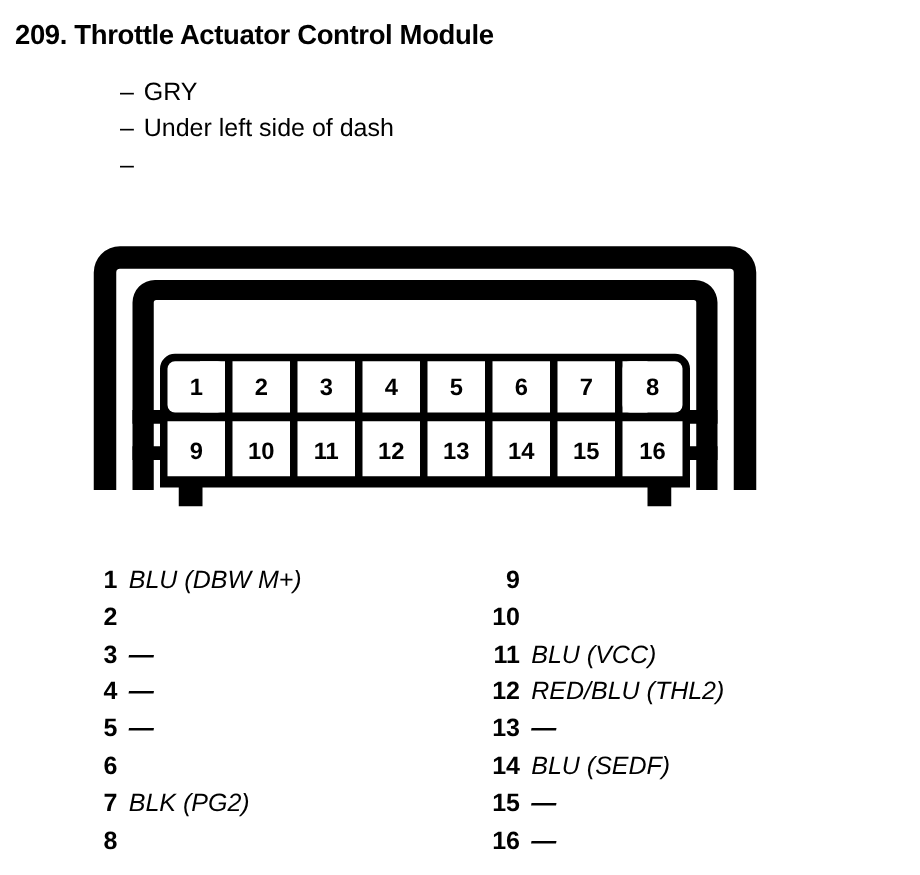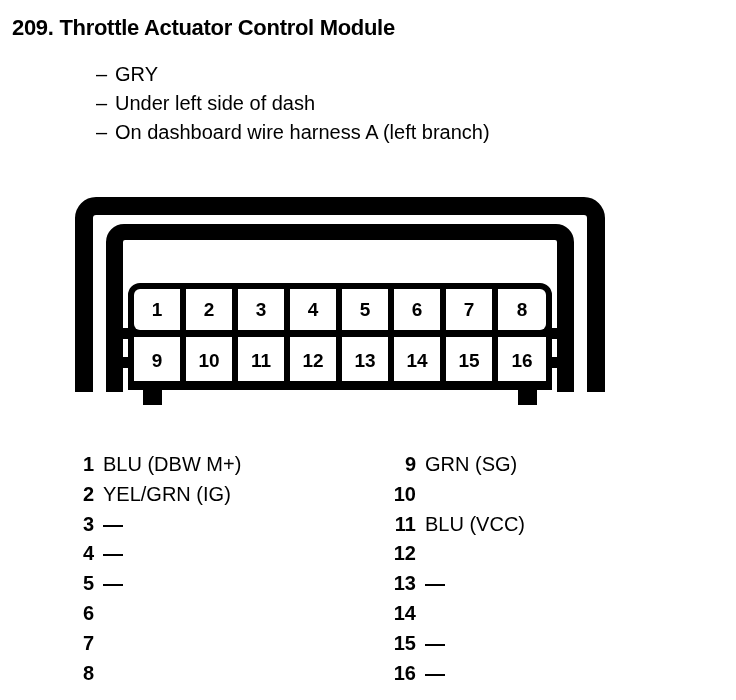--- a/index.html
+++ b/index.html
@@ -84,20 +84,21 @@
     white-space: nowrap;
   }
   .legend-num {
     width: 26px;
     flex: 0 0 26px;
     text-align: right;
     font-weight: bold;
   }
   .legend-label {
     padding-left: 9px;
+    font-style: italic;
   }
   .legend-label.empty-pin {
     font-weight: bold;
     letter-spacing: -1px;
   }
 </style>
 </head>
 <body>
 
 <div id="page-title">209.  Throttle Actuator Control Module</div>
@@ -106,21 +107,20 @@
   <div class="attr-row">
     <span class="attr-dash">–</span>
     <span class="attr-text">GRY</span>
   </div>
   <div class="attr-row">
     <span class="attr-dash">–</span>
     <span class="attr-text">Under left side of dash</span>
   </div>
   <div class="attr-row">
     <span class="attr-dash">–</span>
-    <span class="attr-text">On dashboard wire harness A (left branch)</span>
   </div>
 </div>
 
 <div id="connector">
   <svg width="560" height="235" viewBox="0 0 560 235" xmlns="http://www.w3.org/2000/svg">
 
     <path d="M 15 207
              L 15 33
              A 21 21 0 0 1 36 12
              L 524 12
@@ -220,66 +220,67 @@
 
 <div id="pin-legend">
 
   <div class="legend-col" id="legend-col-left">
     <div class="legend-row">
       <span class="legend-num">1</span>
       <span class="legend-label">BLU (DBW M+)</span>
     </div>
     <div class="legend-row">
       <span class="legend-num">2</span>
-      <span class="legend-label">YEL/GRN (IG)</span>
     </div>
     <div class="legend-row">
       <span class="legend-num">3</span>
       <span class="legend-label empty-pin">—</span>
     </div>
     <div class="legend-row">
       <span class="legend-num">4</span>
       <span class="legend-label empty-pin">—</span>
     </div>
     <div class="legend-row">
       <span class="legend-num">5</span>
       <span class="legend-label empty-pin">—</span>
     </div>
     <div class="legend-row">
       <span class="legend-num">6</span>
     </div>
     <div class="legend-row">
       <span class="legend-num">7</span>
+      <span class="legend-label">BLK (PG2)</span>
     </div>
     <div class="legend-row">
       <span class="legend-num">8</span>
     </div>
   </div>
 
   <div class="legend-col" id="legend-col-right">
     <div class="legend-row">
       <span class="legend-num">9</span>
-      <span class="legend-label">GRN (SG)</span>
     </div>
     <div class="legend-row">
       <span class="legend-num">10</span>
     </div>
     <div class="legend-row">
       <span class="legend-num">11</span>
       <span class="legend-label">BLU (VCC)</span>
     </div>
     <div class="legend-row">
       <span class="legend-num">12</span>
+      <span class="legend-label">RED/BLU (THL2)</span>
     </div>
     <div class="legend-row">
       <span class="legend-num">13</span>
       <span class="legend-label empty-pin">—</span>
     </div>
     <div class="legend-row">
       <span class="legend-num">14</span>
+      <span class="legend-label">BLU (SEDF)</span>
     </div>
     <div class="legend-row">
       <span class="legend-num">15</span>
       <span class="legend-label empty-pin">—</span>
     </div>
     <div class="legend-row">
       <span class="legend-num">16</span>
       <span class="legend-label empty-pin">—</span>
     </div>
   </div>

